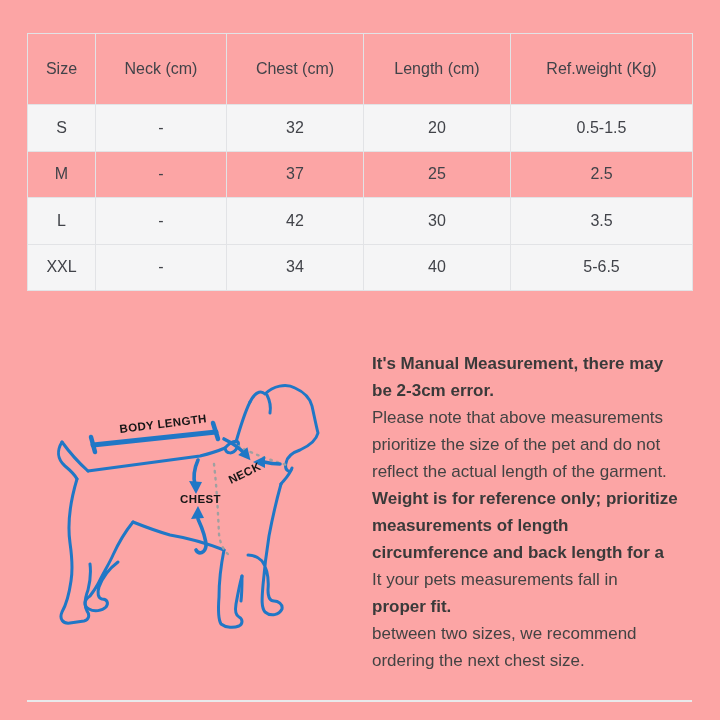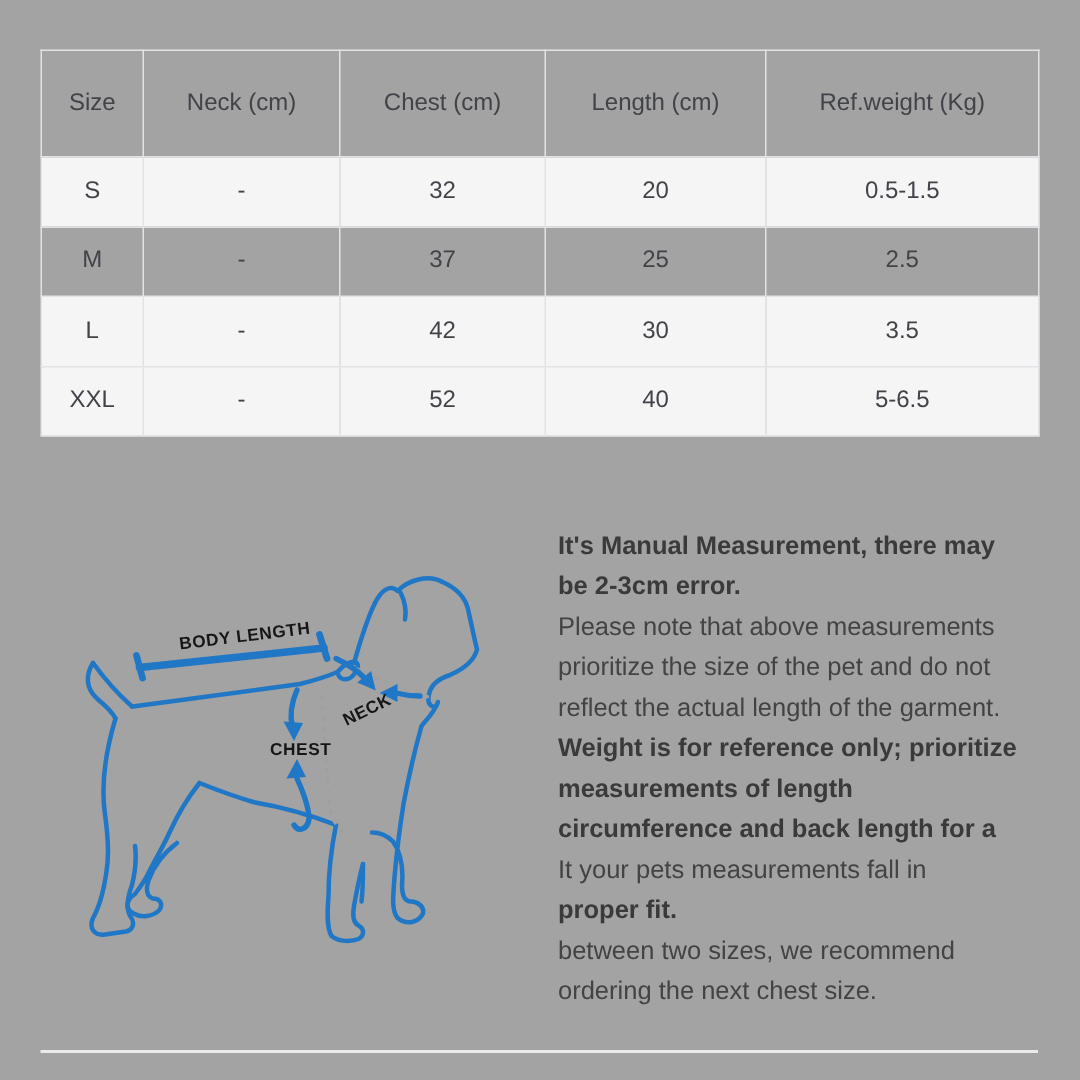--- a/index.html
+++ b/index.html
@@ -1,19 +1,19 @@
 <!DOCTYPE html>
 <html><head>
 <meta charset="utf-8">
 <style>
   * { margin:0; padding:0; box-sizing:border-box; }
   html,body { background:#ffffff; }
   body { font-family:"Liberation Sans", sans-serif; }
   .canvas {
-    position:relative; width:720px; height:720px; background:#a3a3a3;
+    position:relative; width:720px; height:720px; background:#fca5a5;
     overflow:hidden;
   }
 
   
   table.size-chart {
     position:absolute; left:27px; top:33px; width:665px;
     border-collapse:collapse; table-layout:fixed;
   }
   table.size-chart th, table.size-chart td {
     border:1px solid #e2e3e6;
@@ -82,21 +82,21 @@
       <tr class="striped">
         <td>L</td>
         <td>-</td>
         <td>42</td>
         <td>30</td>
         <td>3.5</td>
       </tr>
       <tr class="striped">
         <td>XXL</td>
         <td>-</td>
-        <td>52</td>
+        <td>34</td>
         <td>40</td>
         <td>5-6.5</td>
       </tr>
     </tbody>
   </table>
 
   <div class="diagram">
     <svg viewBox="0 0 330 300">
 
       <g fill="none" stroke="#2077c6" stroke-width="3" stroke-linecap="round" stroke-linejoin="round">

